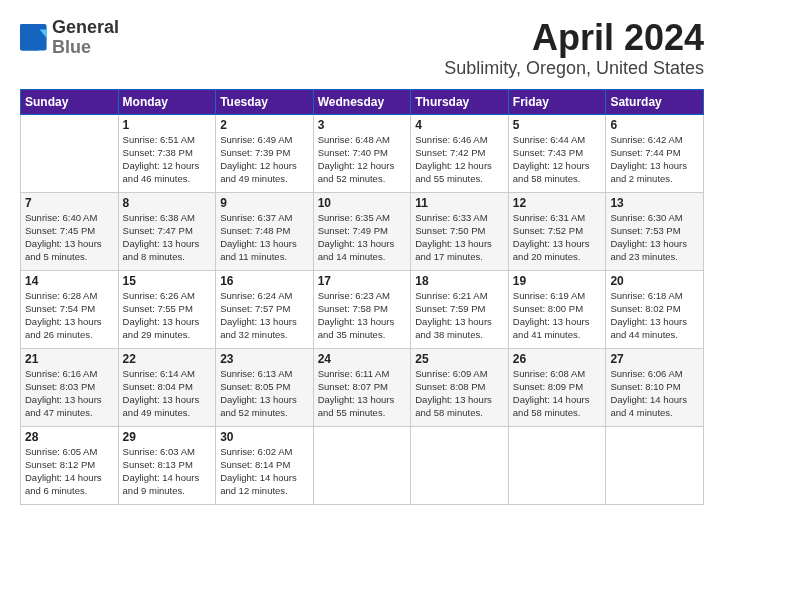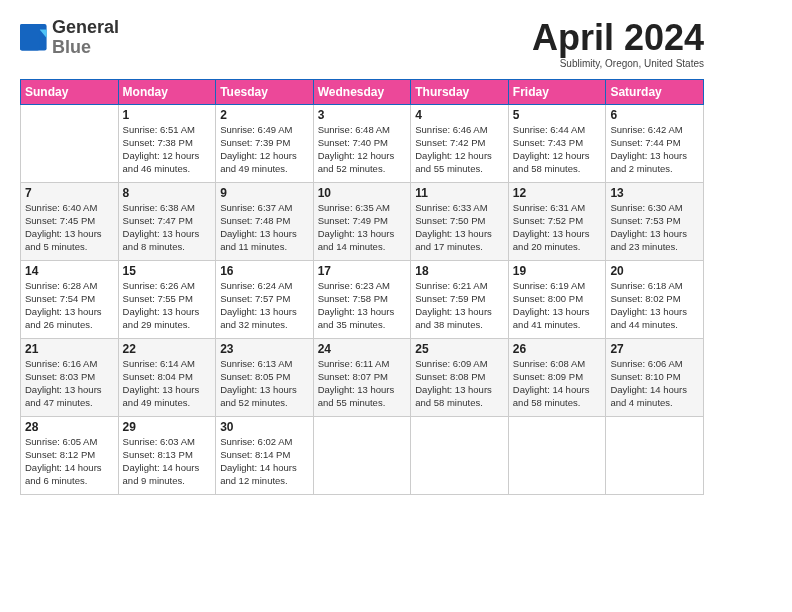--- a/index.html
+++ b/index.html
@@ -42,21 +42,21 @@
       text-align: right;
       margin-left: 24px;
     }
     .month-title {
       font-size: 36px;
       font-weight: bold;
       color: #222;
       line-height: 1.1;
     }
     .subtitle {
-      font-size: 10px;
+      font-size: 18px;
       color: #444;
     }
     .calendar {
       width: 100%;
       border-collapse: collapse;
       font-size: 11px;
     }
     .calendar th {
       background: #1565c0;
       color: #fff;
@@ -80,21 +80,21 @@
       margin-bottom: 1px;
     }
     .day-info {
       font-size: 9.5px;
       color: #333;
       line-height: 1.4;
     }
     .empty { background: #f9f9f9; }
     tr:nth-child(odd) td { background: #fff; }
     tr:nth-child(even) td { background: #f5f5f5; }
-    .calendar thead tr th { background: #ec4899; }
+    .calendar thead tr th { background: #4c1d95; }
   </style>
 </head>
 <body>
 
 <div class="page">
   <div class="header">
     <div class="logo">
       <svg class="logo-icon" viewBox="0 0 40 40">
         <rect x="0" y="0" width="38" height="38" rx="3" fill="#1565c0"></rect>
         <polygon points="28,8 38,8 38,20" fill="#4fc3f7"></polygon>

